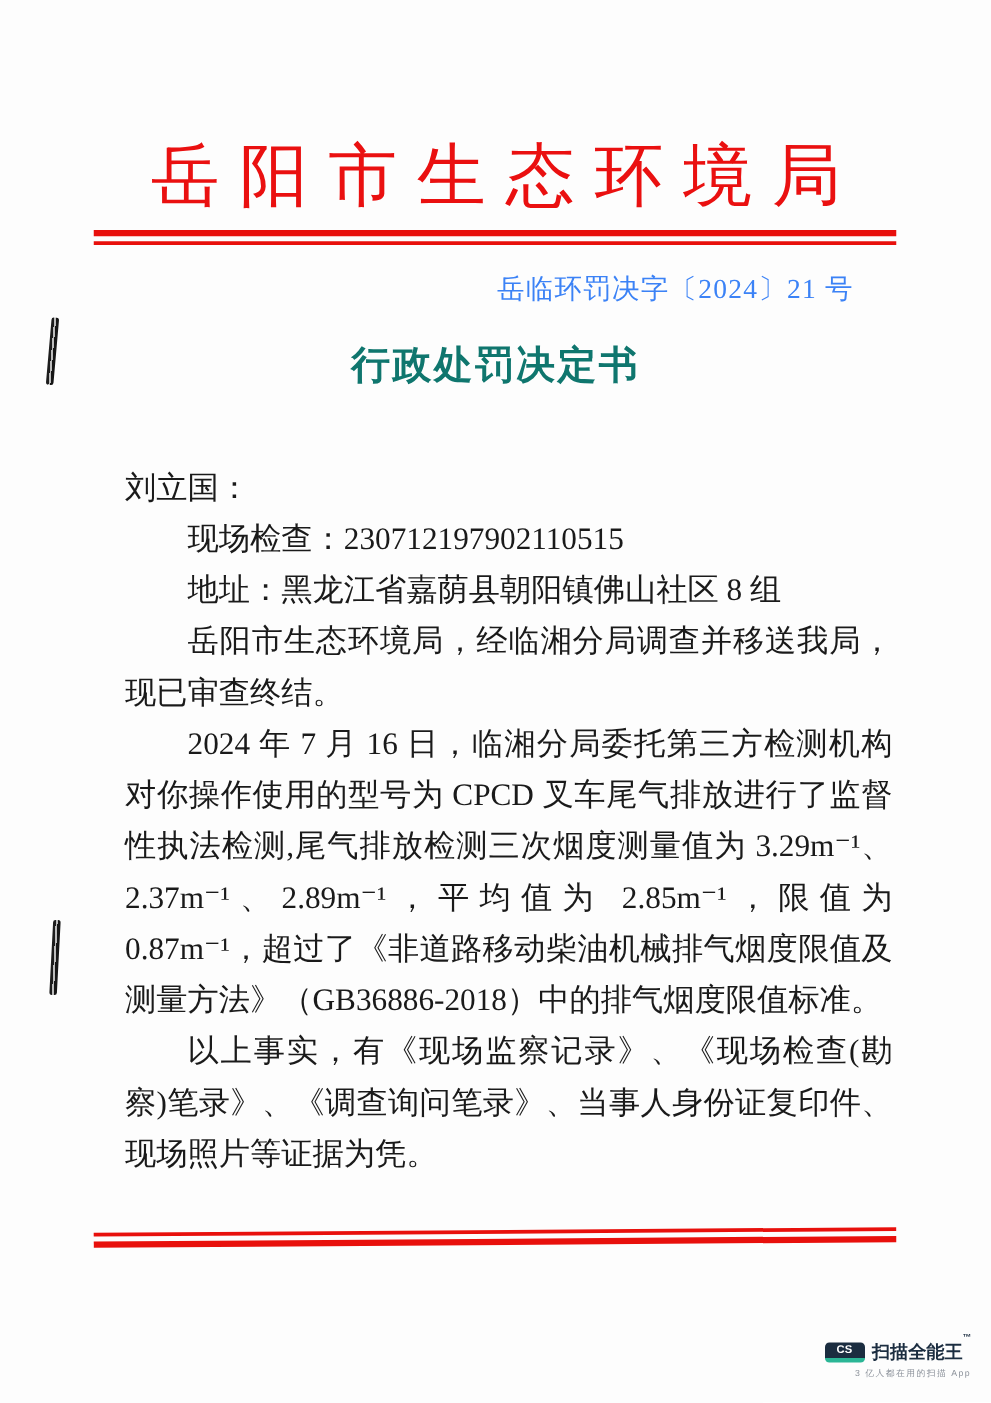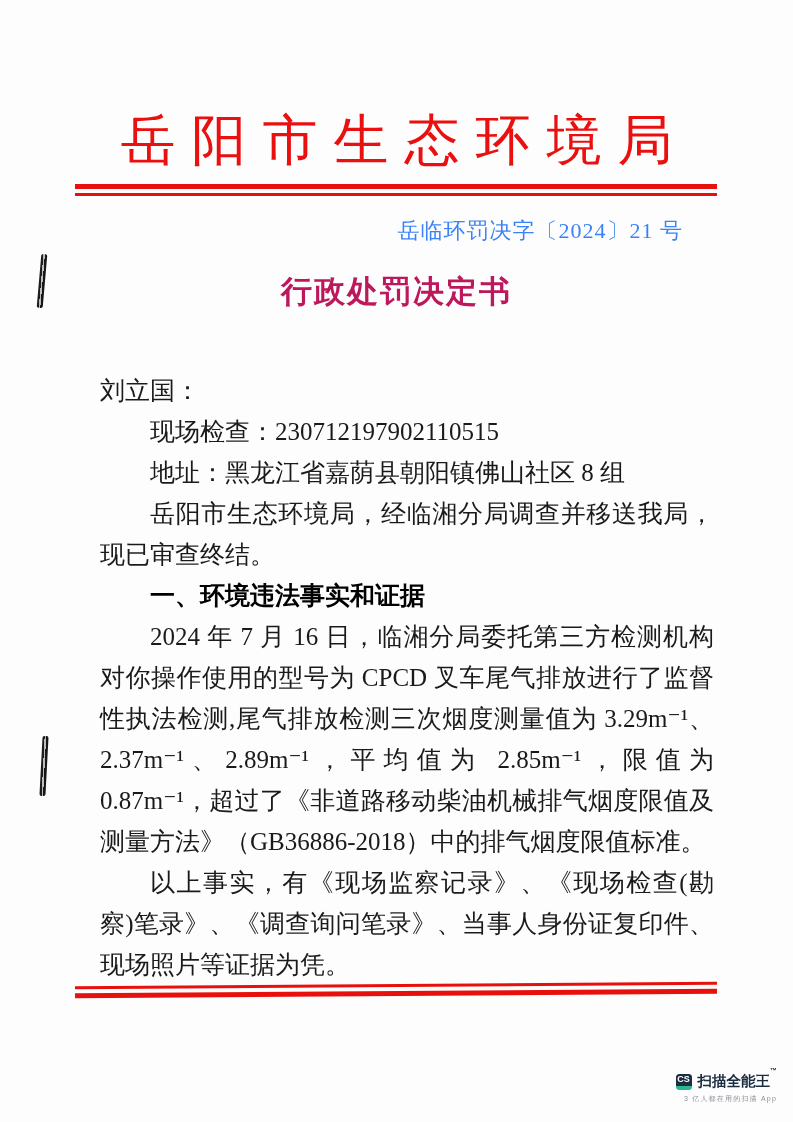--- a/index.html
+++ b/index.html
@@ -60,21 +60,21 @@
   }
 
   .doc-title {
     position: absolute;
     top: 271px;
     left: 0;
     width: 100%;
     text-align: center;
     font-size: 31px;
     font-weight: bold;
-    color: #be185d;
+    color: #0f766e;
     letter-spacing: 2px;
   }
 
   .body-text {
     position: absolute;
     top: 370px;
     left: 100px;
     width: 614px;
     font-size: 25px;
     line-height: 41px;
@@ -106,21 +106,21 @@
     top: 1072px;
     width: 125px;
   }
   .wm-row {
     display: flex;
     align-items: center;
     justify-content: flex-end;
     gap: 6px;
   }
   .cs-icon {
-    width: 16px;
+    width: 32px;
     height: 16px;
     border-radius: 3.5px;
     background: linear-gradient(to bottom, #1b2d40 0 76%, #2bb696 76% 100%);
     color: #ffffff;
     font-family: "Liberation Sans", "DejaVu Sans", sans-serif;
     font-weight: bold;
     font-size: 9px;
     display: flex;
     align-items: center;
     justify-content: center;
@@ -168,21 +168,20 @@
 
   <div class="doc-number">岳临环罚决字〔2024〕21 号</div>
 
   <div class="doc-title">行政处罚决定书</div>
 
   <div class="body-text">
     <p class="no-indent">刘立国：</p>
     <p>现场检查：230712197902110515</p>
     <p>地址：黑龙江省嘉荫县朝阳镇佛山社区 8 组</p>
     <p>岳阳市生态环境局，经临湘分局调查并移送我局，现已审查终结。</p>
-    <p class="heading">一、环境违法事实和证据</p>
     <p>2024 年 7 月 16 日，临湘分局委托第三方检测机构对你操作使用的型号为 CPCD 叉车尾气排放进行了监督性执法检测,尾气排放检测三次烟度测量值为 3.29m⁻¹、2.37m⁻¹、2.89m⁻¹，平均值为 2.85m⁻¹，限值为 0.87m⁻¹，超过了《非道路移动柴油机械排气烟度限值及测量方法》（GB36886-2018）中的排气烟度限值标准。</p>
     <p>以上事实，有《现场监察记录》、《现场检查(勘察)笔录》、《调查询问笔录》、当事人身份证复印件、现场照片等证据为凭。</p>
   </div>
 
   <div class="red-rule rule-bottom">
     <div class="bar bar-a"></div>
     <div class="gap"></div>
     <div class="bar bar-b"></div>
   </div>
 

